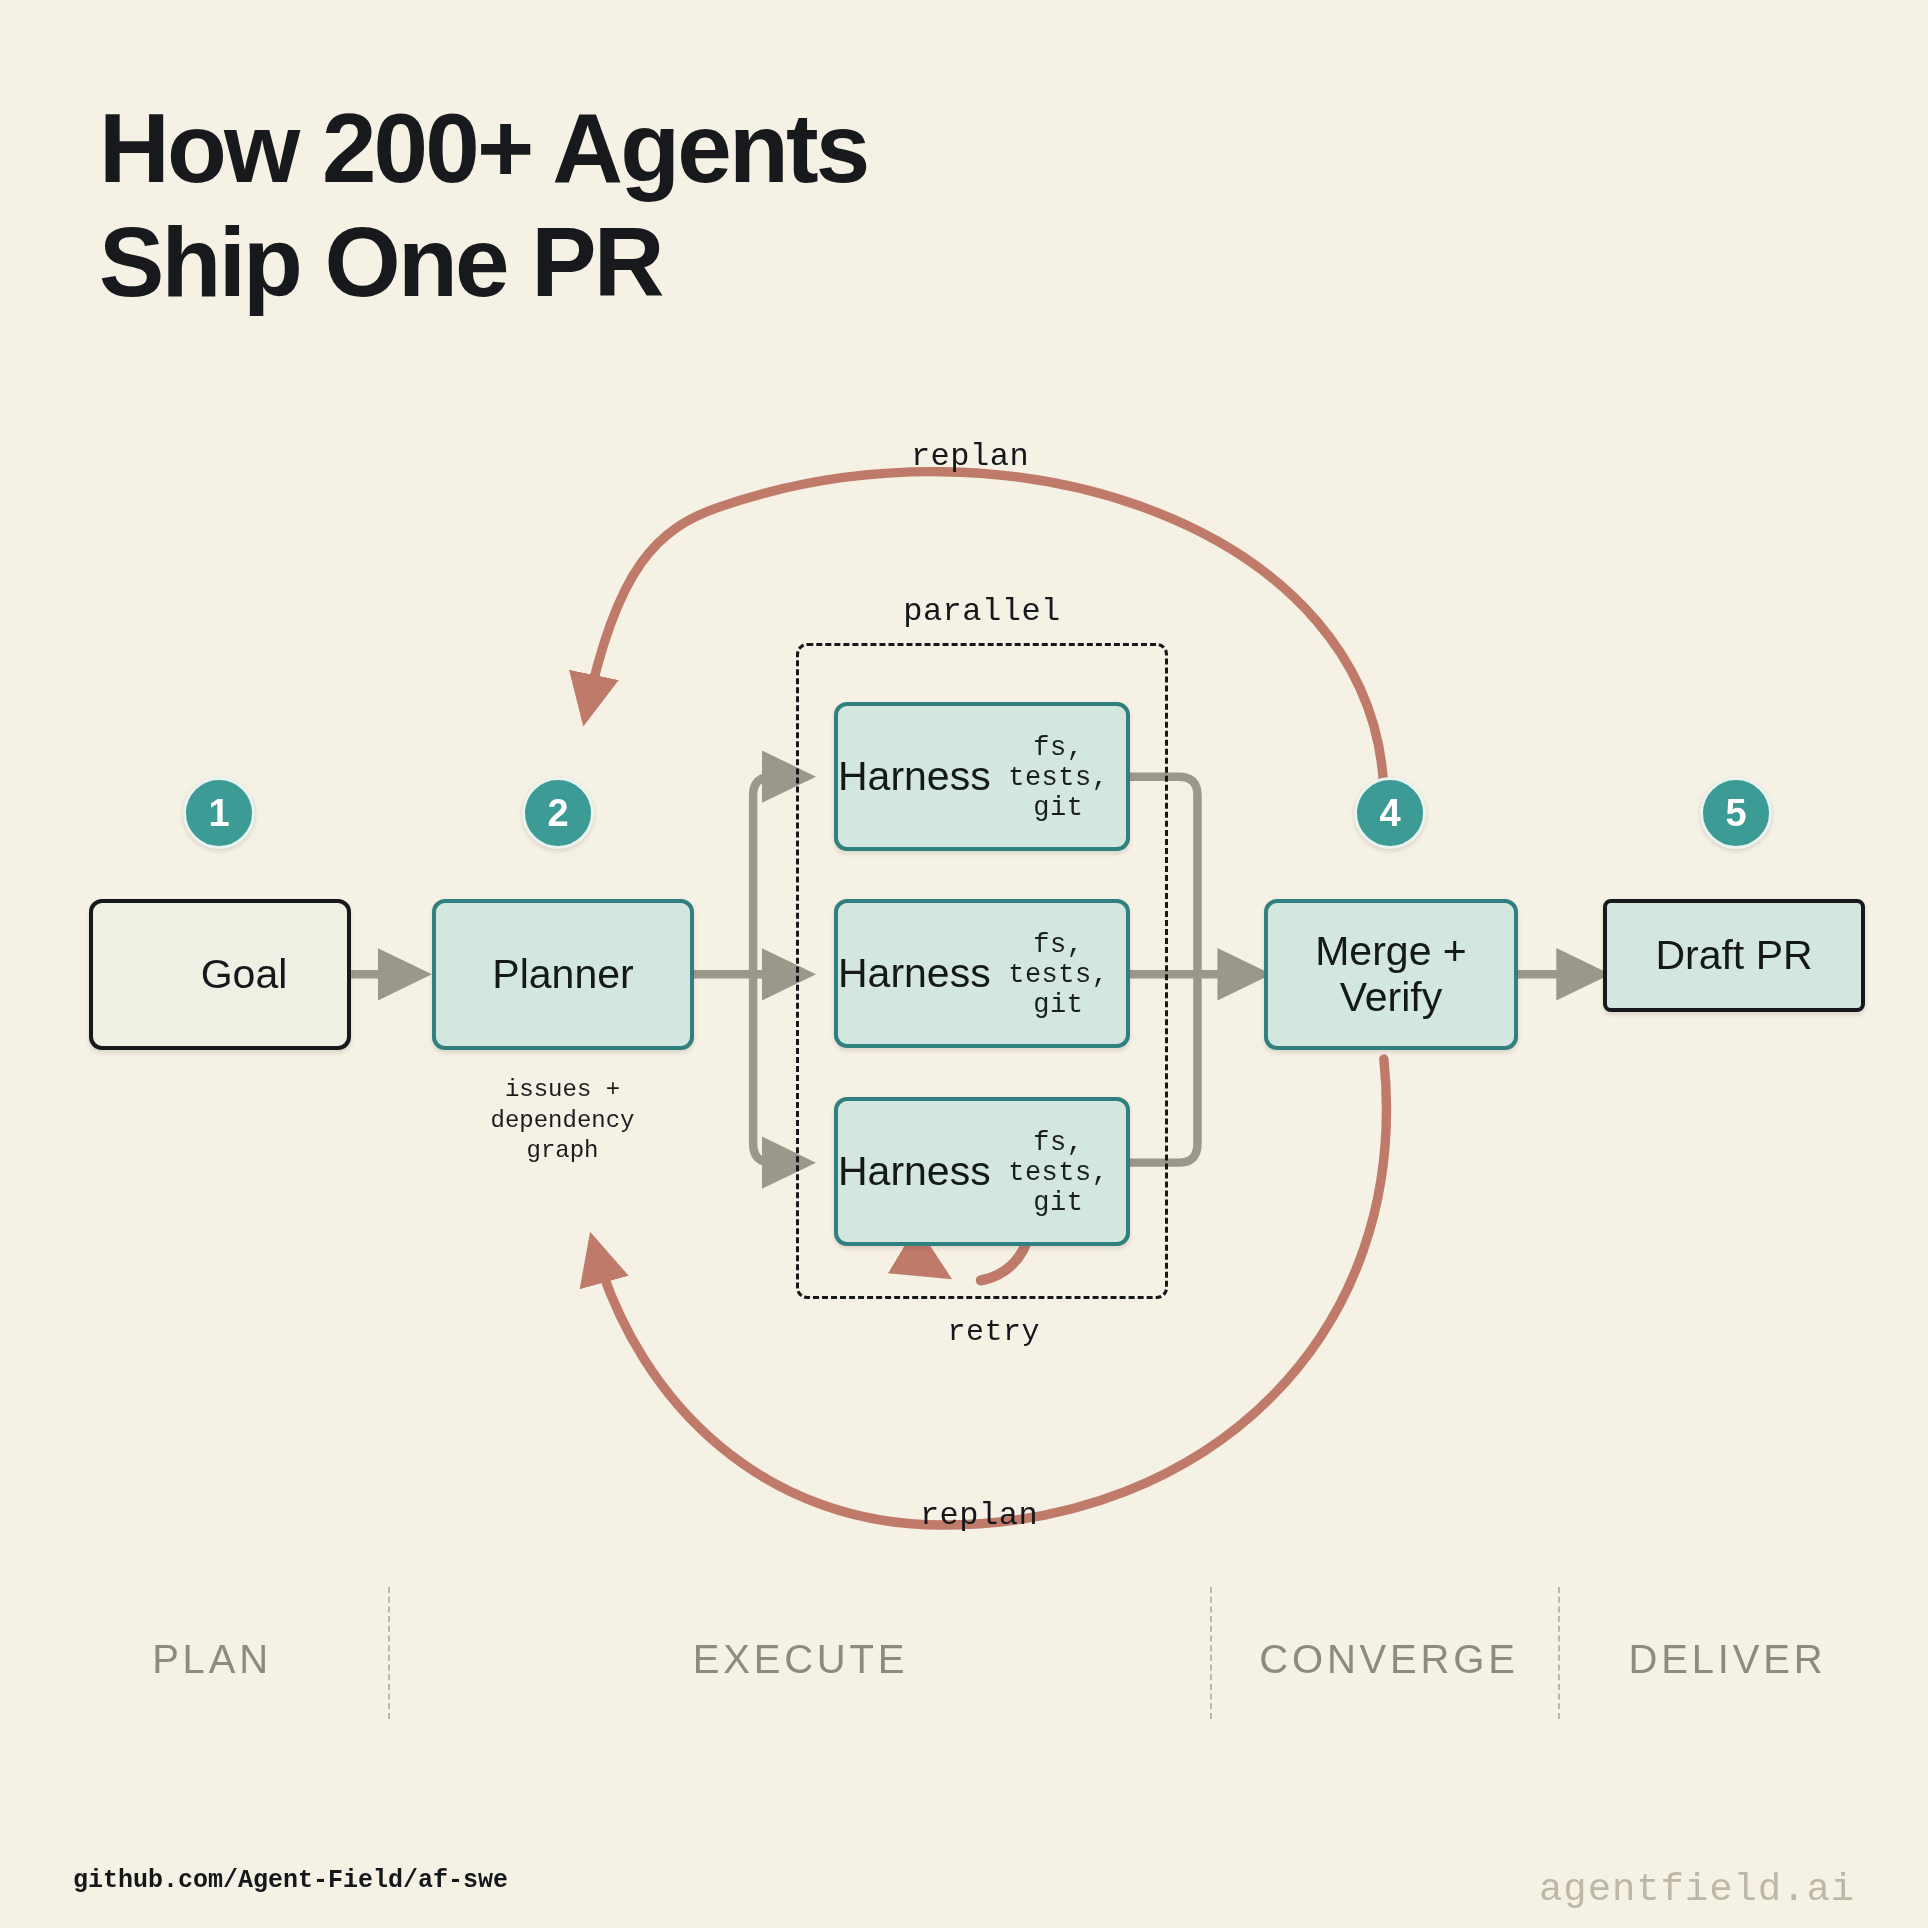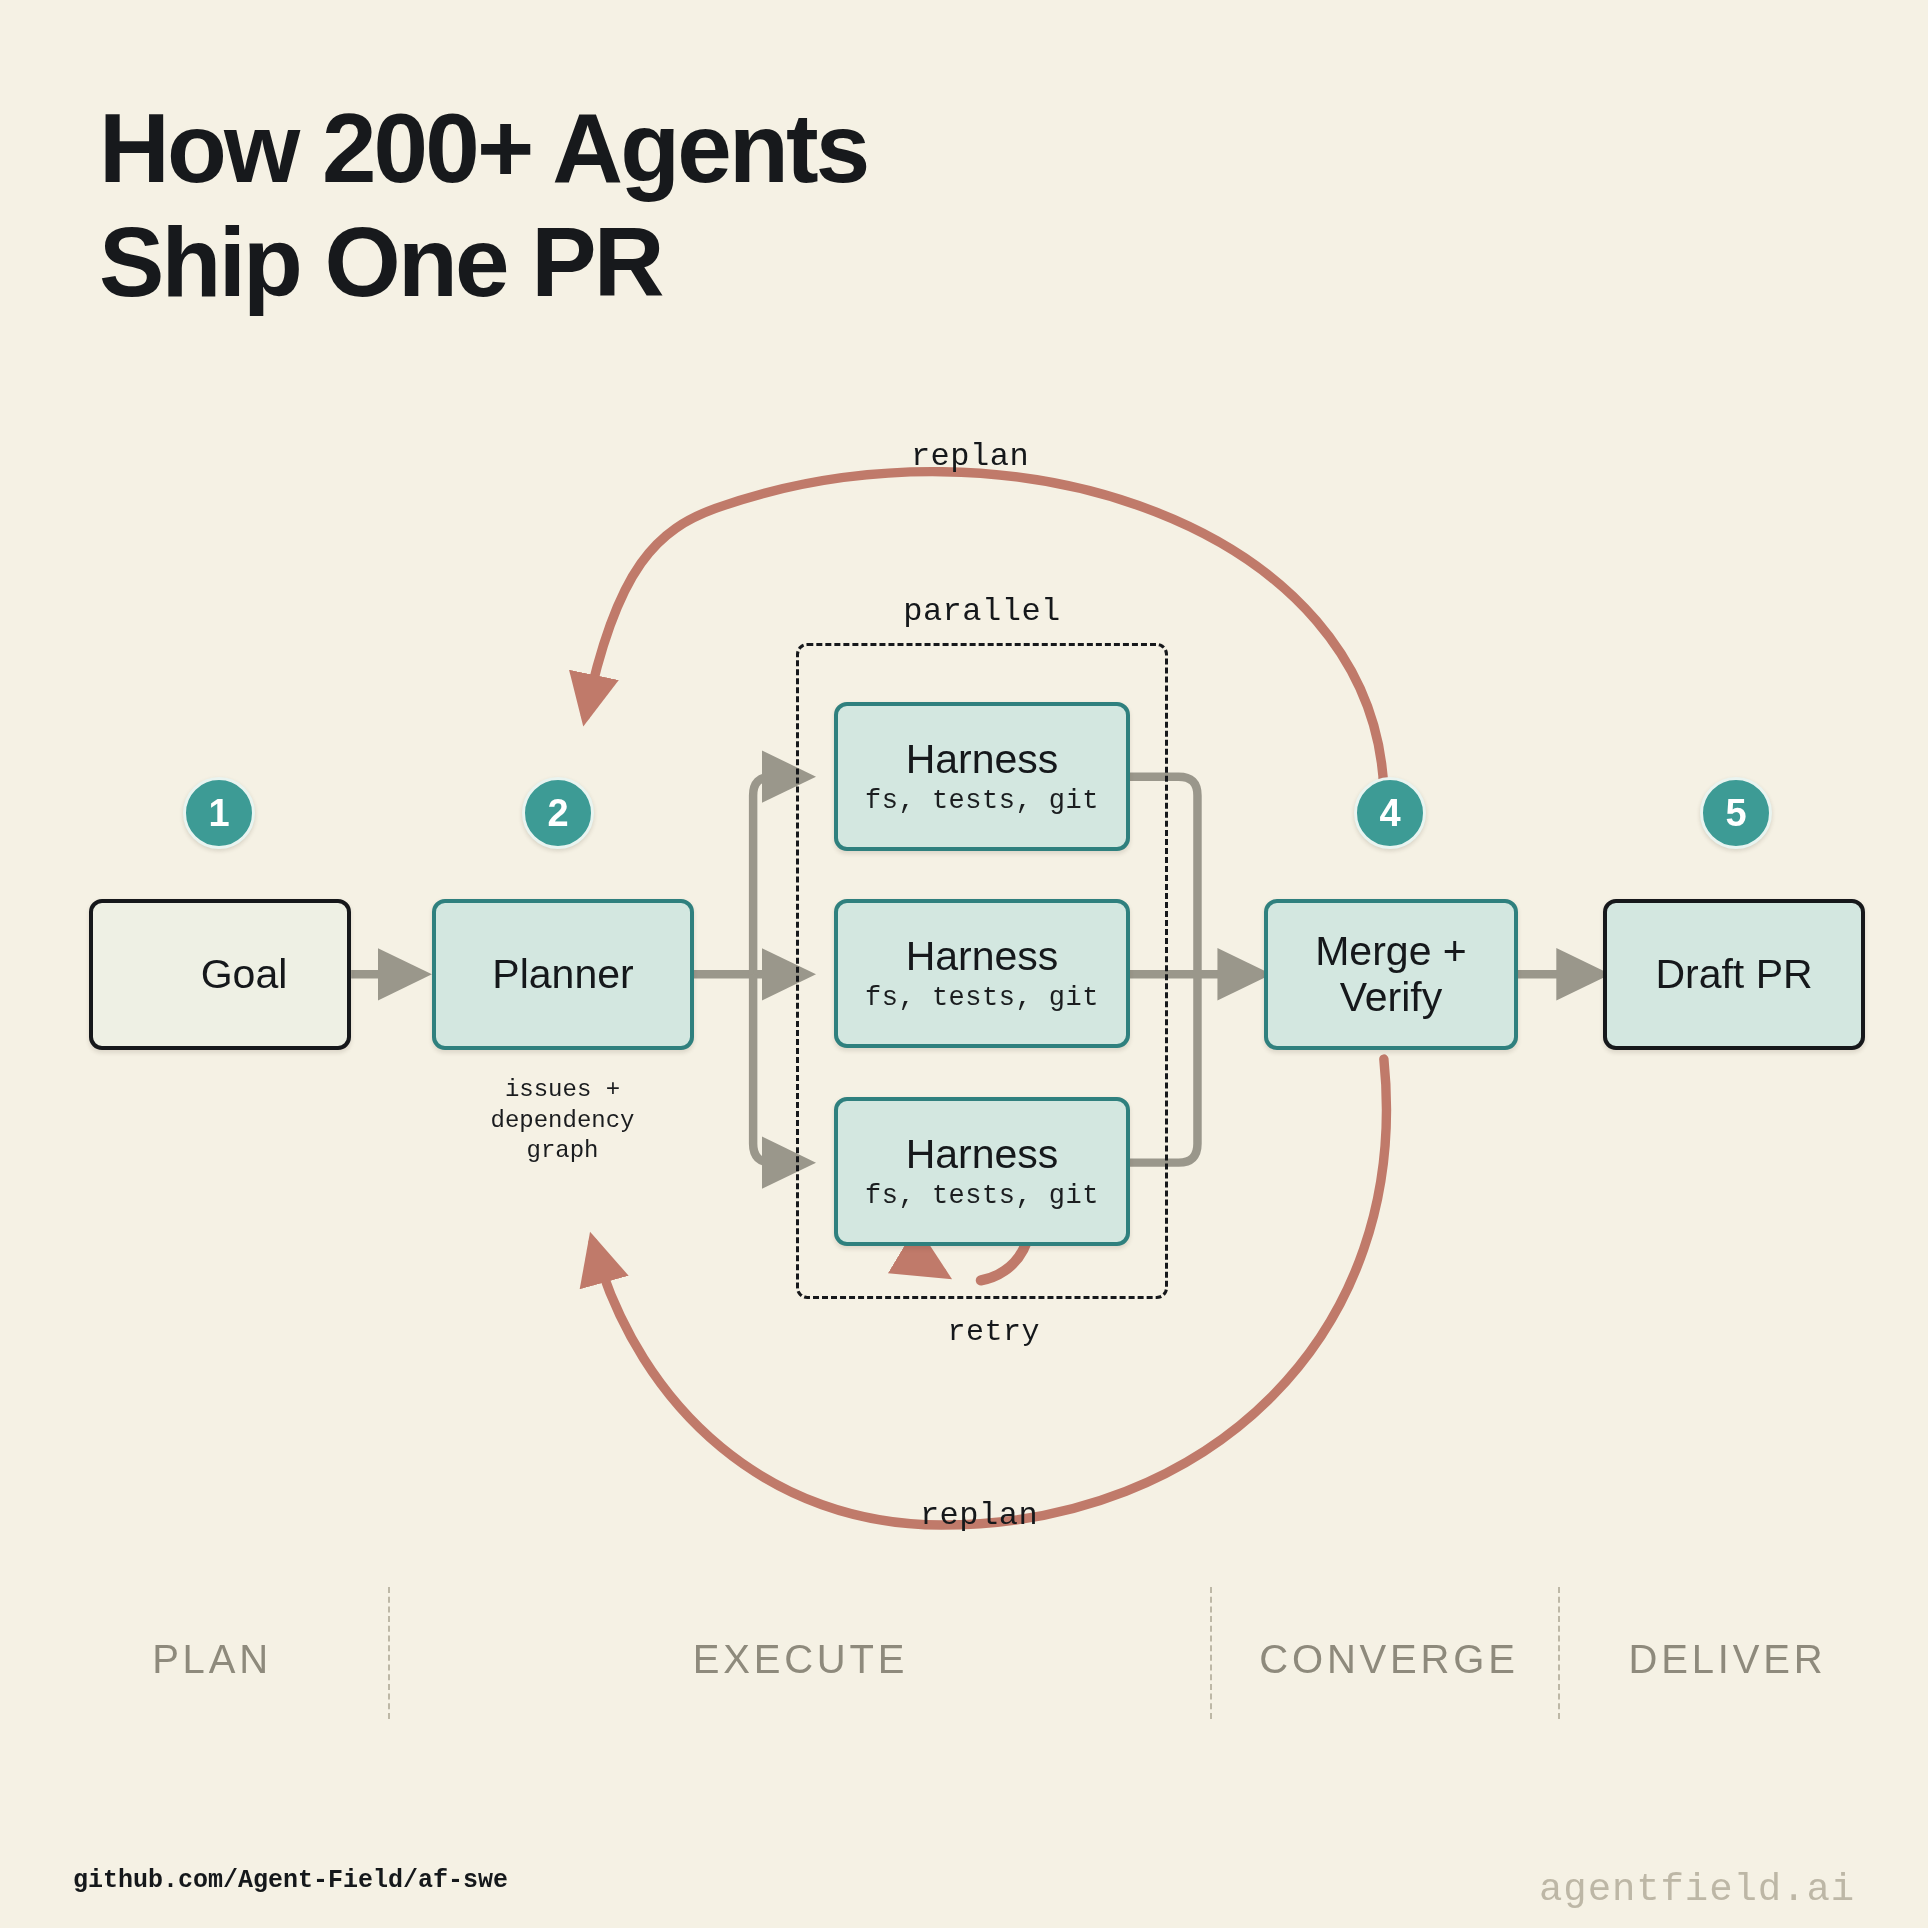--- a/index.html
+++ b/index.html
@@ -43,21 +43,20 @@
     height: 1928px;
     pointer-events: none;
   }
 
   
   .node {
     position: absolute;
     box-sizing: border-box;
     border-radius: 13px;
     display: flex;
-    flex-direction: column;
     align-items: center;
     justify-content: center;
     box-shadow: 0 2.8px 4.7px rgba(60,50,30,0.13);
   }
   .node .label-main {
     font-family: "Liberation Sans", sans-serif;
     font-size: 41px;
     color: #15181b;
     line-height: 1.12;
     text-align: center;
@@ -249,21 +248,21 @@
     <div class="label-sub">fs, tests, git</div>
   </div>
 
   <div class="badge" style="left:1354px; top:777px;">4</div>
   <div class="node teal-border fill-teal" style="left:1264px; top:899px; width:254px; height:151px;">
     <div class="label-main" style="white-space:pre-line;">Merge +
 Verify</div>
   </div>
 
   <div class="badge" style="left:1700px; top:777px;">5</div>
-  <div class="node dark-border fill-teal" style="left:1603px; top:899px; width:262px; height:151px;">
+  <div class="node dark-border fill-teal" style="left:1603px; top:899px; width:262px; height:113px;border-radius:8px;">
     <div class="label-main">Draft PR</div>
   </div>
 
   <div class="annot" style="left:838px; top:438px; width:264px;">replan</div>
 
   <div class="annot" style="left:847px; top:1497px; width:264px;">replan</div>
 
   <div class="annot small" style="left:880px; top:1315px; width:160px;">retry</div>
 
   <div class="phase-div" style="left:388px; top:1587px;"></div>

